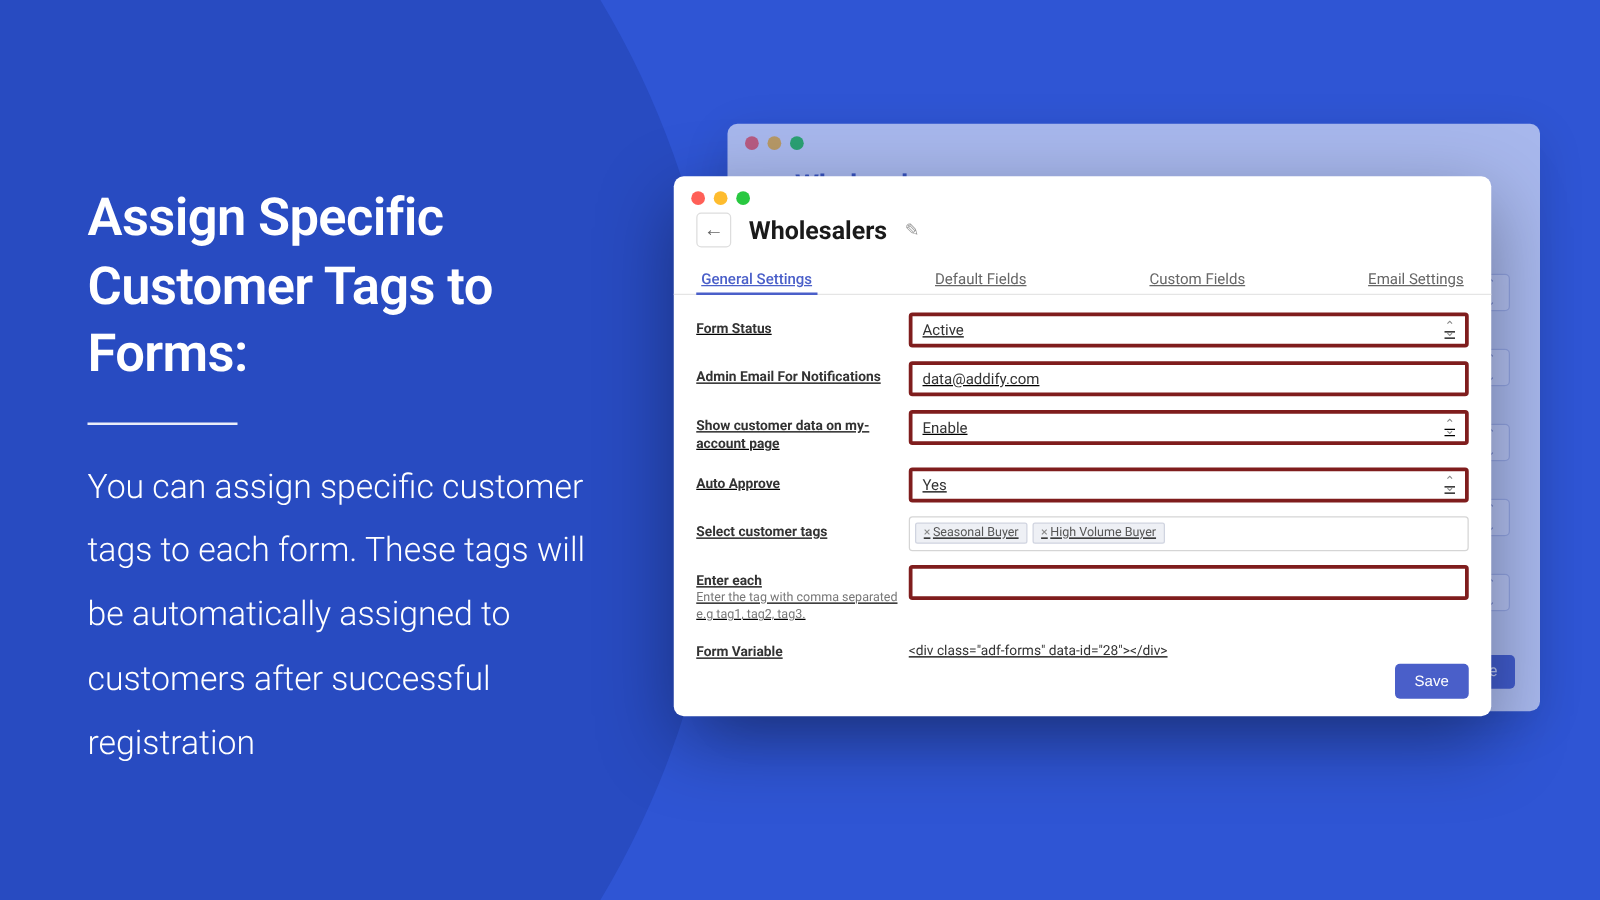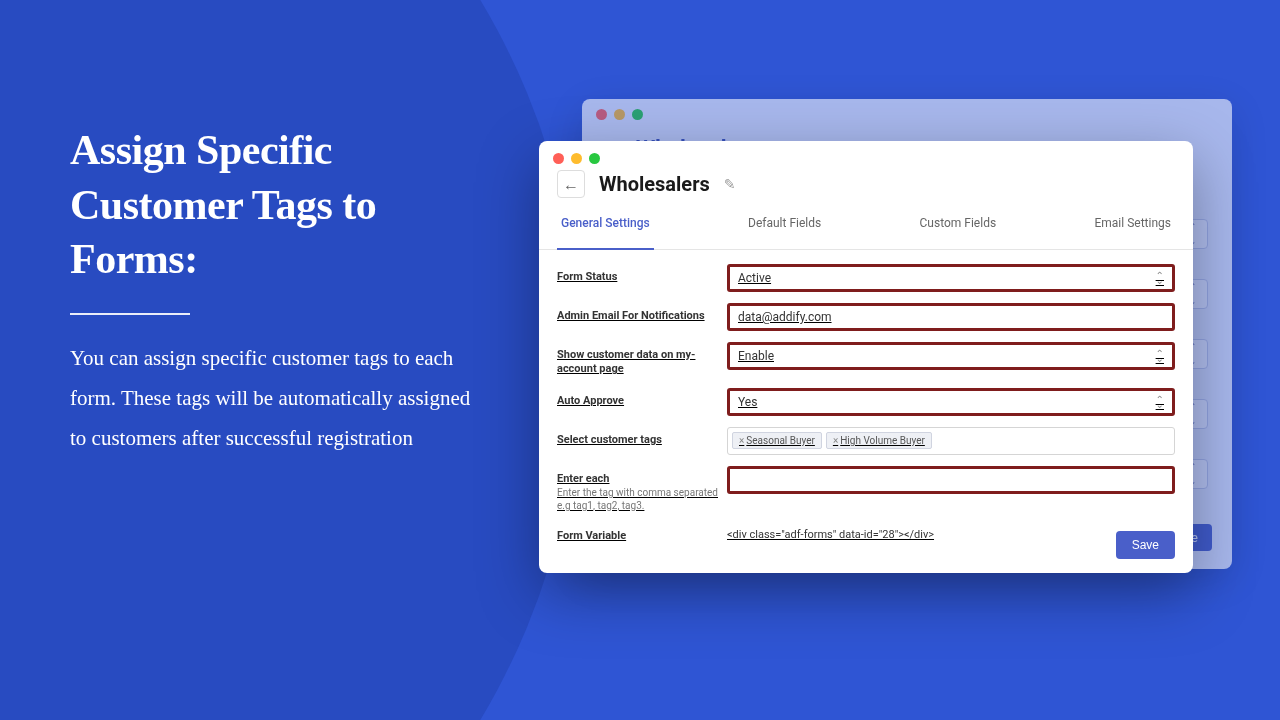--- a/index.html
+++ b/index.html
@@ -11,36 +11,35 @@
 }
 .arc {
   position: absolute;
   width: 1400px; height: 1400px;
   border-radius: 50%;
   background: #284bc1;
   left: -820px; top: -340px;
 }
 .promo {
   position: absolute;
-  left: 70px; top: 123px;
+  left: 70px; top: 148px;
   width: 420px;
   color: #fff;
-  font-family: Liberation Serif, serif;
 }
 .promo h1 {
   font-size: 42px; font-weight: 600;
   line-height: 1.3;
   letter-spacing: -0.5px;
 }
 .promo hr {
   border: none; border-top: 2px solid rgba(255,255,255,0.9);
   width: 120px; margin: 26px 0 24px;
 }
 .promo p {
-  font-size: 21px; line-height: 1.9;
+  font-size: 27px; line-height: 1.9;
   font-weight: 300;
 }
 
 
 .win-back {
   position: absolute;
   left: 582px; top: 99px;
   width: 650px; height: 470px;
   background: #e8ecfa;
   border-radius: 8px;
@@ -93,21 +92,21 @@
 }
 .win .head h2 { font-size: 20px; font-weight: 700; color: #1a1a1a; }
 .edit-icon { color: #999; font-size: 14px; }
 
 .tabs {
   display: flex; justify-content: space-between;
   padding: 0 18px;
   border-bottom: 1px solid #e5e5e5;
   font-size: 12px;
 }
-.tab { padding: 8px 4px 18px; color: #666; cursor: pointer; }
+.tab { padding: 8px 4px 4px; color: #666; cursor: pointer; text-decoration: underline; }
 .tab.active { color: #4a5fc9; border-bottom: 2px solid #4a5fc9; font-weight: 500; margin-bottom: -1px; }
 
 .form-body { padding: 14px 18px; }
 .frow { display: flex; align-items: flex-start; margin-bottom: 11px; text-decoration: underline; }
 .flabel { width: 170px; font-size: 11px; font-weight: 700; color: #333; padding-top: 6px; line-height: 1.3; }
 .flabel .hint { font-weight: 400; color: #777; font-size: 10px; margin-top: 0; }
 .fctl { flex: 1; }
 .fselect, .finput {
   width: 100%; height: 28px; border: 3px solid #7f1d1d; border-radius: 3px;
   padding: 0 8px; font-size: 12px; color: #333; background: #fff;

